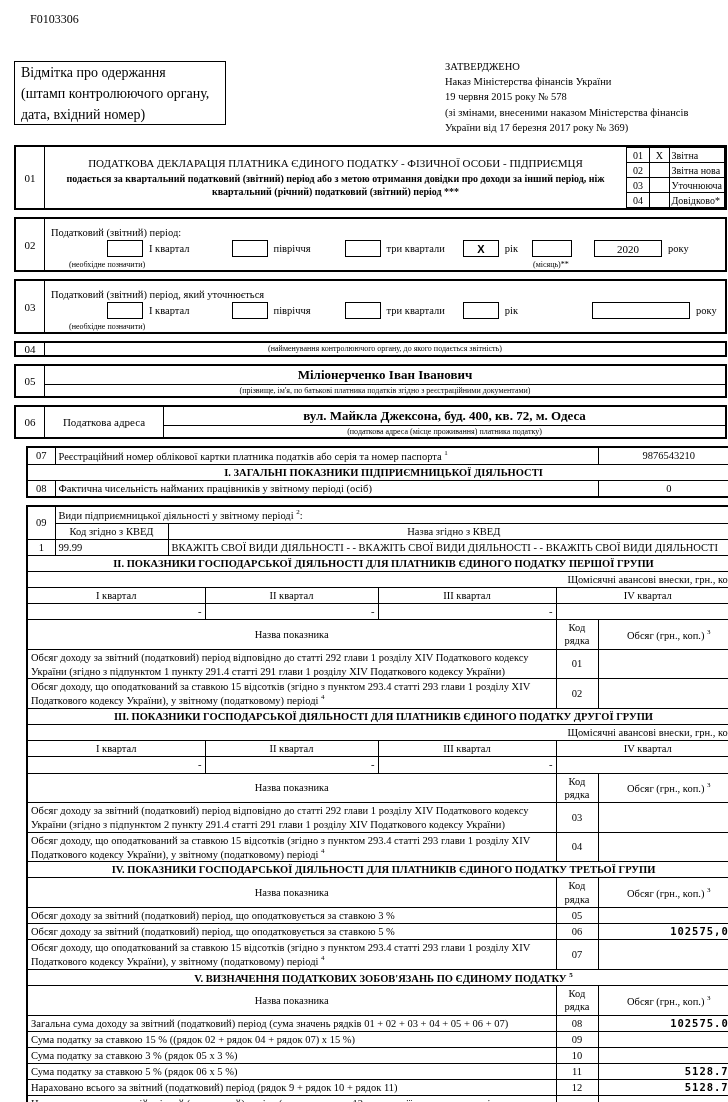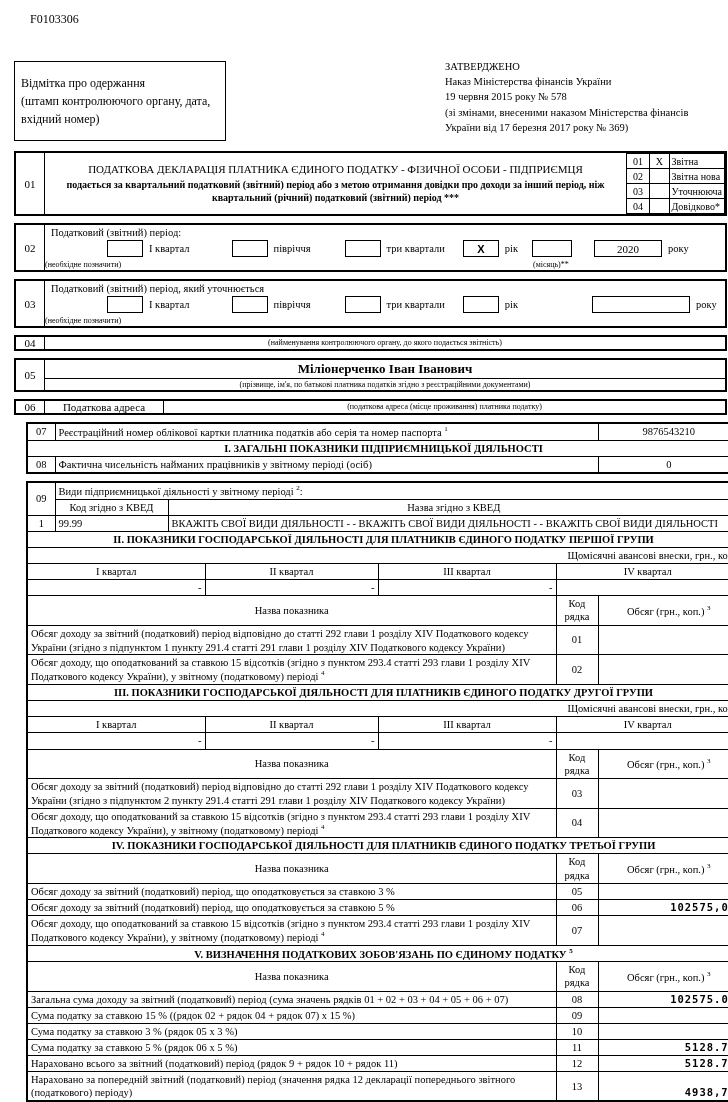--- a/index.html
+++ b/index.html
@@ -1,47 +1,47 @@
 <!DOCTYPE html>
 <html><head>
 <meta charset="utf-8">
 <style>
   html,body{margin:0;padding:0;background:#fff;}
   body{width:728px;height:1102px;position:relative;font-family:"Liberation Serif",serif;color:#000;}
   .page{position:absolute;left:14px;top:10px;width:713px;}
   .form-id{font-size:12px;margin:2px 0 14px 16px;}
   .head-row{display:flex;justify-content:space-between;margin-bottom:10px;}
-  .stamp-box{border:1px solid #000;width:198px;height:62px;margin-top:20px;padding:8px 6px;display:flex;flex-direction:column;justify-content:center;font-size:12px;line-height:1.5;}
+  .stamp-box{border:1px solid #000;width:198px;height:62px;margin-top:20px;padding:0 6px;display:flex;flex-direction:column;justify-content:center;font-size:14px;line-height:1.5;}
   .approved{font-size:10.5px;line-height:1.45;width:282px;margin-top:18px;}
 
   .block{border:2px solid #000;display:flex;margin-bottom:7px;}
   .numcol{width:28px;min-width:28px;border-right:1px solid #000;display:flex;align-items:center;justify-content:center;font-size:11px;}
   .content{flex:1;min-width:0;}
 
   
   .b01-content{display:flex;}
   .b01-title-wrap{flex:1;padding:3px 6px;display:flex;flex-direction:column;justify-content:center;}
   .b01-title{font-weight:normal;font-size:11px;text-align:center;line-height:1.25;}
   .b01-subtitle{font-weight:bold;font-size:10px;text-align:center;line-height:1.3;margin-top:2px;}
   .types-table{border-collapse:collapse;border-left:1px solid #000;width:99px;}
   .types-table td{border:1px solid #000;font-size:10px;height:14px;padding:0 2px;}
   .types-table .t-code{width:20px;text-align:center;}
   .types-table .t-mark{width:16px;text-align:center;}
   .types-table .t-label{text-align:left;}
 
   
-  .period-content{position:relative;padding:2px 0 13px 6px;}
+  .period-content{position:relative;padding:8px 0 13px 6px;}
   .p-label{font-size:10.5px;}
   .opts{display:flex;align-items:center;margin-top:2px;}
   .opt{display:flex;align-items:center;}
   .cb{width:34px;min-width:34px;height:15px;border:1px solid #000;display:flex;align-items:center;justify-content:center;
       font-family:"Liberation Sans",sans-serif;font-weight:bold;font-size:11px;}
   .opt-label{font-size:10.5px;margin-left:6px;}
   .yearbox{height:15px;border:1px solid #000;display:flex;align-items:center;justify-content:center;font-size:11px;}
-  .note-left{position:absolute;left:0;bottom:1px;font-size:8px;}
+  .note-left{position:absolute;left:24px;bottom:1px;font-size:8px;}
   .note-month{position:absolute;left:488px;bottom:1px;font-size:8px;}
 
   
   .cap{font-size:8px;text-align:center;padding:1px 2px;}
   .val-line{font-weight:bold;font-size:13px;text-align:center;padding:1px 2px;border-bottom:1px solid #000;}
   .labelcol{width:118px;min-width:118px;border-right:1px solid #000;display:flex;align-items:center;justify-content:center;font-size:11px;}
 
   
   table.grid{border-collapse:collapse;width:713px;table-layout:fixed;}
   table.grid td{border:1px solid #000;font-size:10.5px;padding:1px 3px;line-height:1.25;vertical-align:middle;word-wrap:break-word;}
@@ -180,20 +180,21 @@
     <div class="content">
       <div class="val-line">Міліонерченко Іван Іванович</div>
       <div class="cap">(прізвище, ім'я, по батькові платника податків згідно з реєстраційними документами)</div>
     </div>
   </div>
 
   <div class="block">
     <div class="numcol">06</div>
     <div class="labelcol">Податкова адреса</div>
     <div class="content">
+      <div class="val-line">вул. Майкла Джексона, буд. 400, кв. 72, м. Одеса</div>
       <div class="cap">(податкова адреса (місце проживання) платника податку)</div>
     </div>
   </div>
 
   <table class="grid mb7">
     <colgroup>
         <col style="width:28px;">
         <col style="width:543px;">
         <col style="width:142px;">
       </colgroup>

